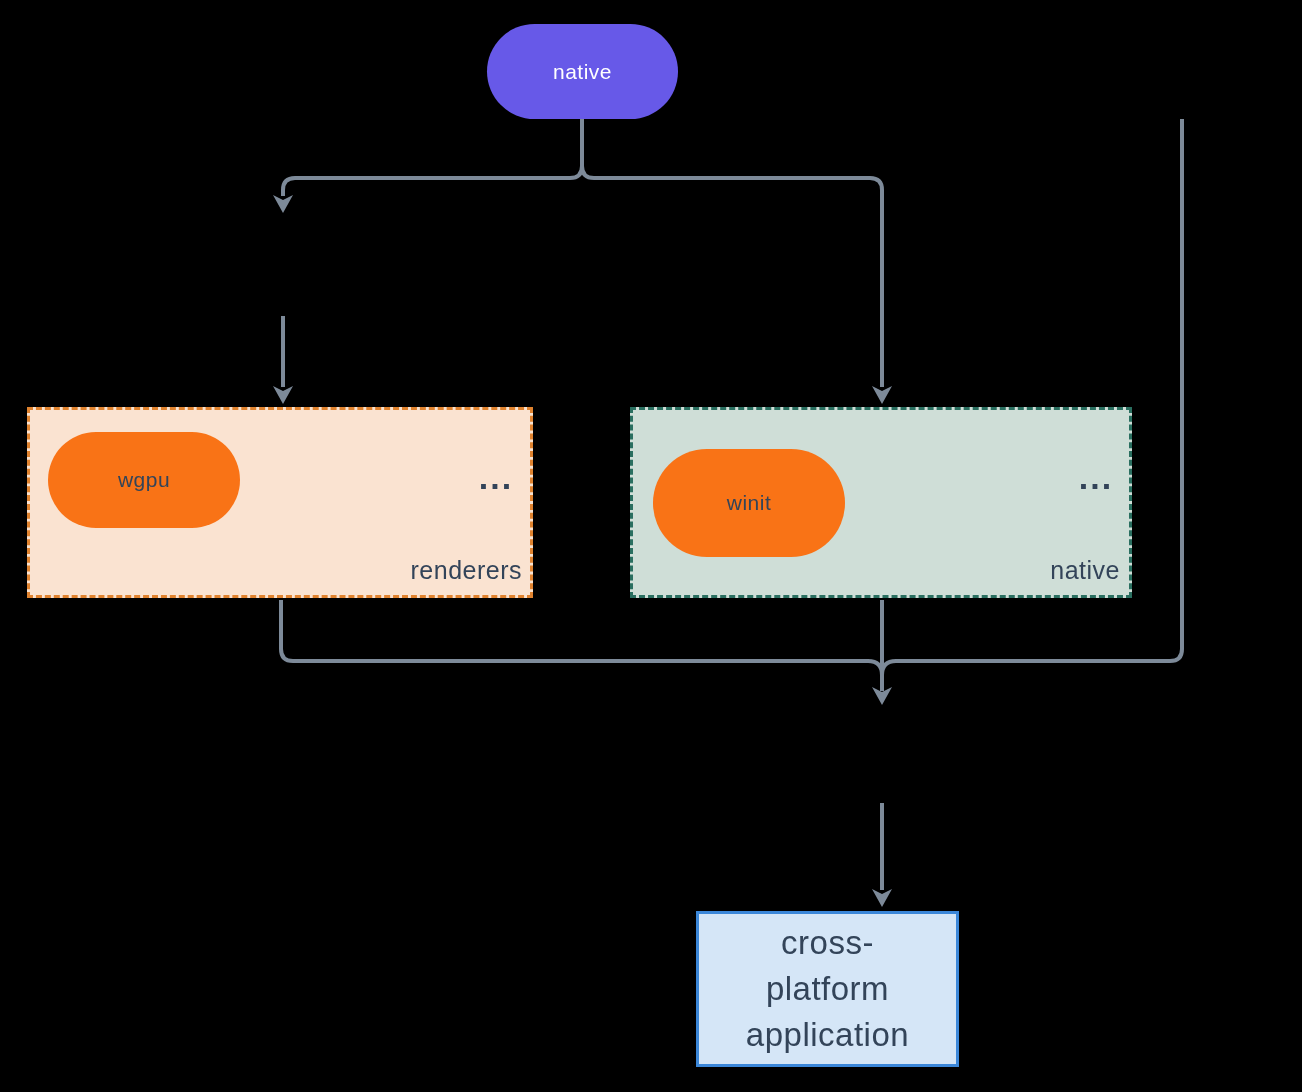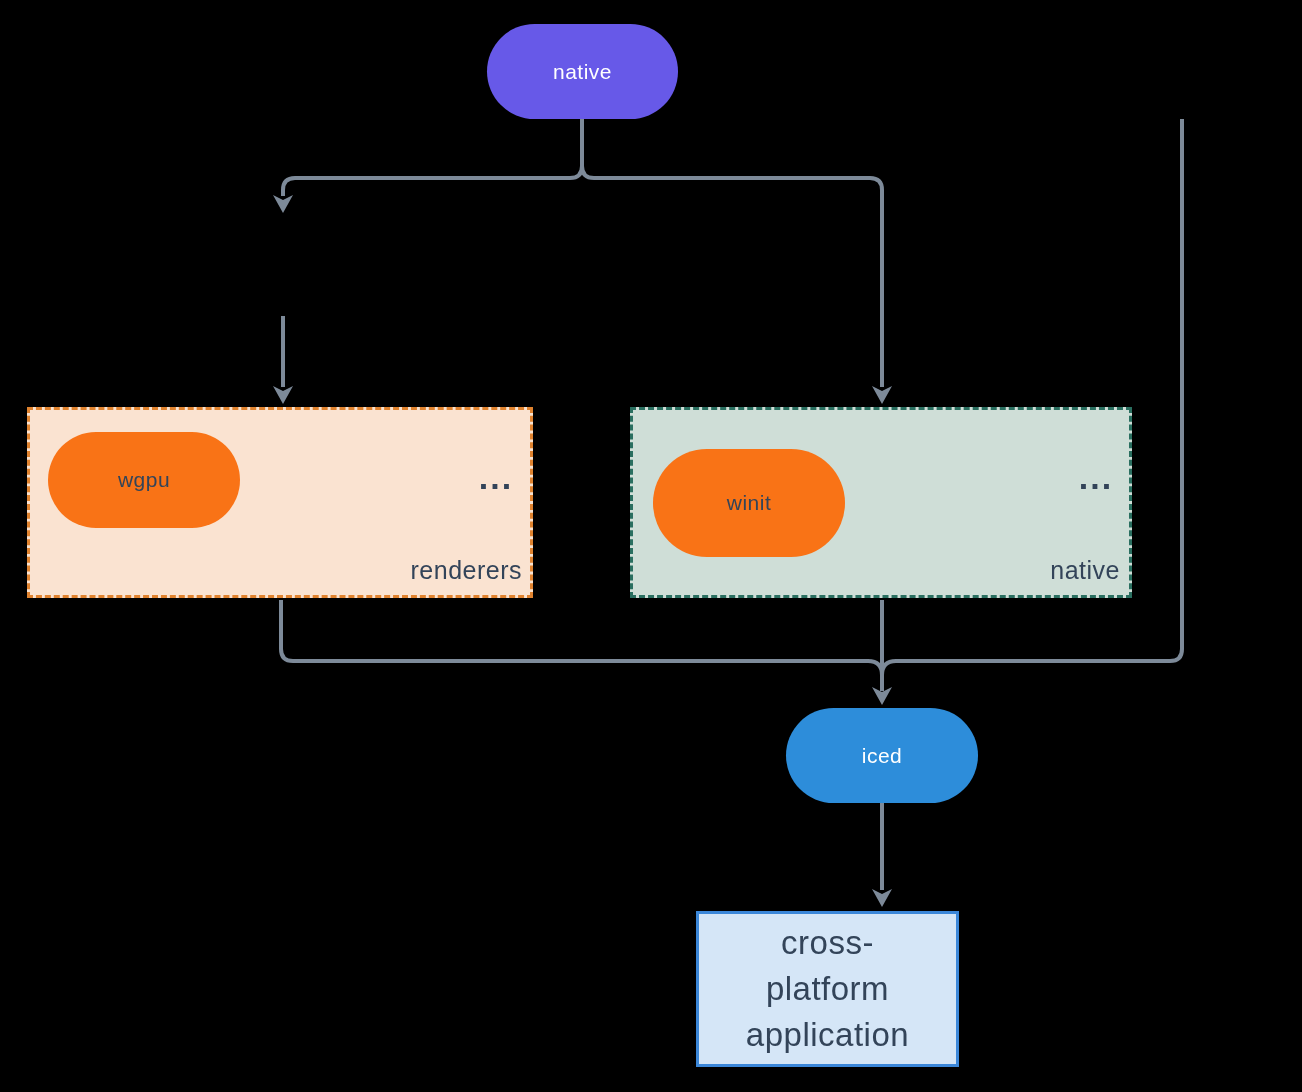--- a/index.html
+++ b/index.html
@@ -134,17 +134,16 @@
 
   <div class="group-box shells" style="left:630px; top:407px; width:502px; height:191px;"></div>
 
   <div class="pill white" style="left:653px; top:449px; width:192px; height:108px;">winit</div>
 
 
   <div class="dots" style="left:1068px; top:452px; width:56px; height:50px;">...</div>
 
   <div class="group-label" style="left:920px; top:556px;">native</div>
 
-  <div class="pill colored blue" style="left:786px; top:708px; width:192px; height:95px;">iced</div>
 
   <div class="app-box" style="left:696px; top:911px; width:263px; height:156px;">cross-platform application</div>
 
 </div>
 
 </body></html>

